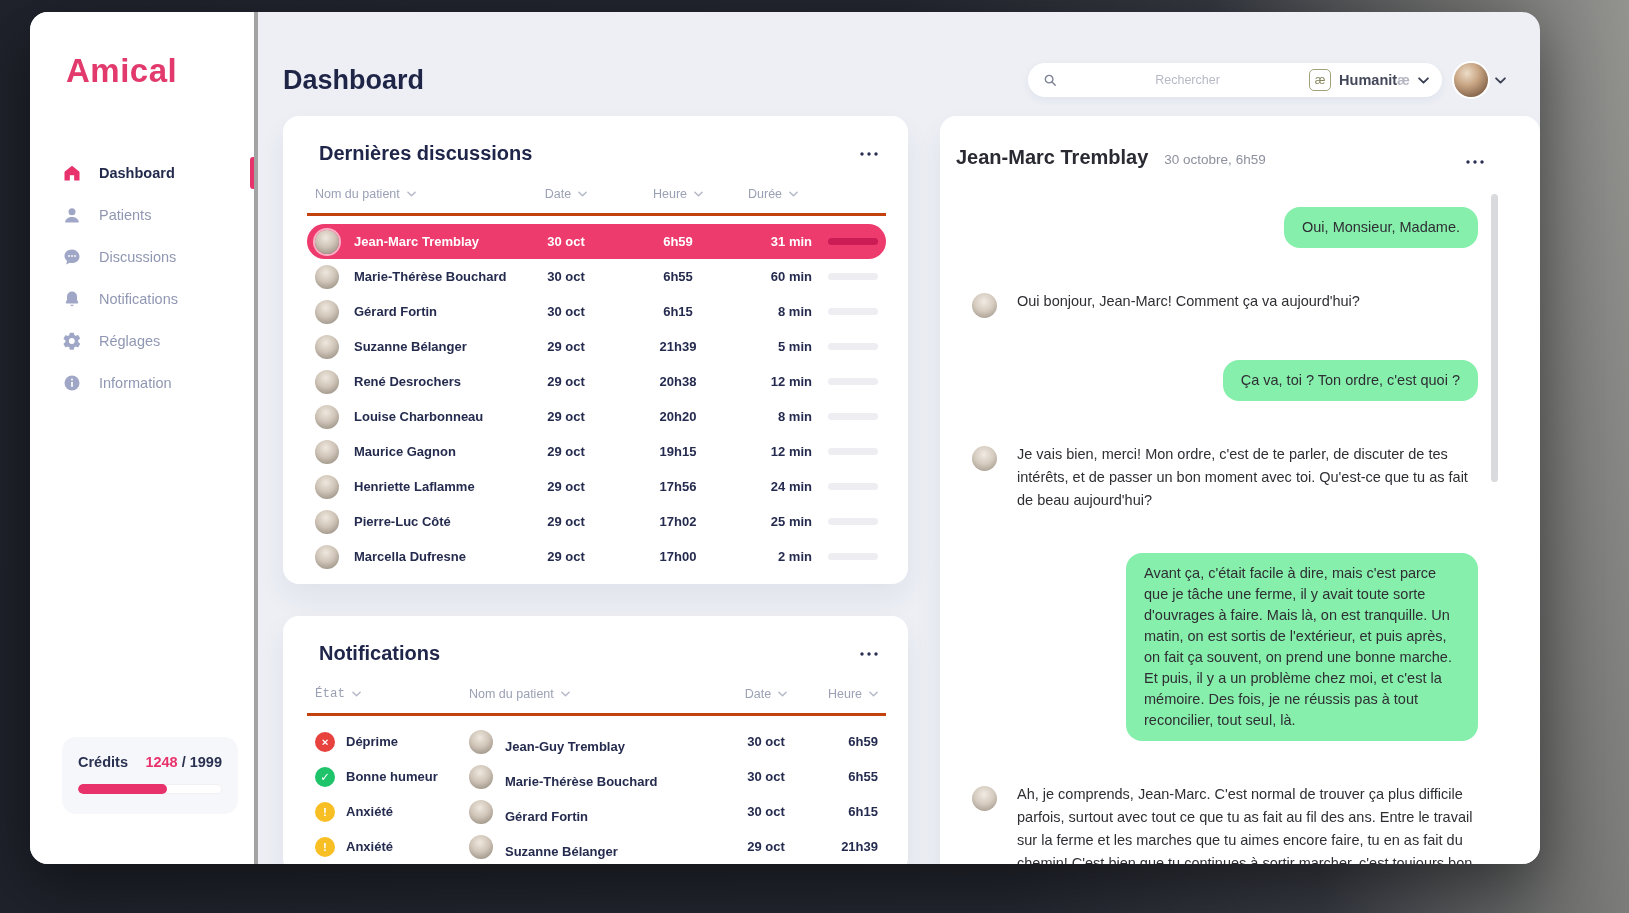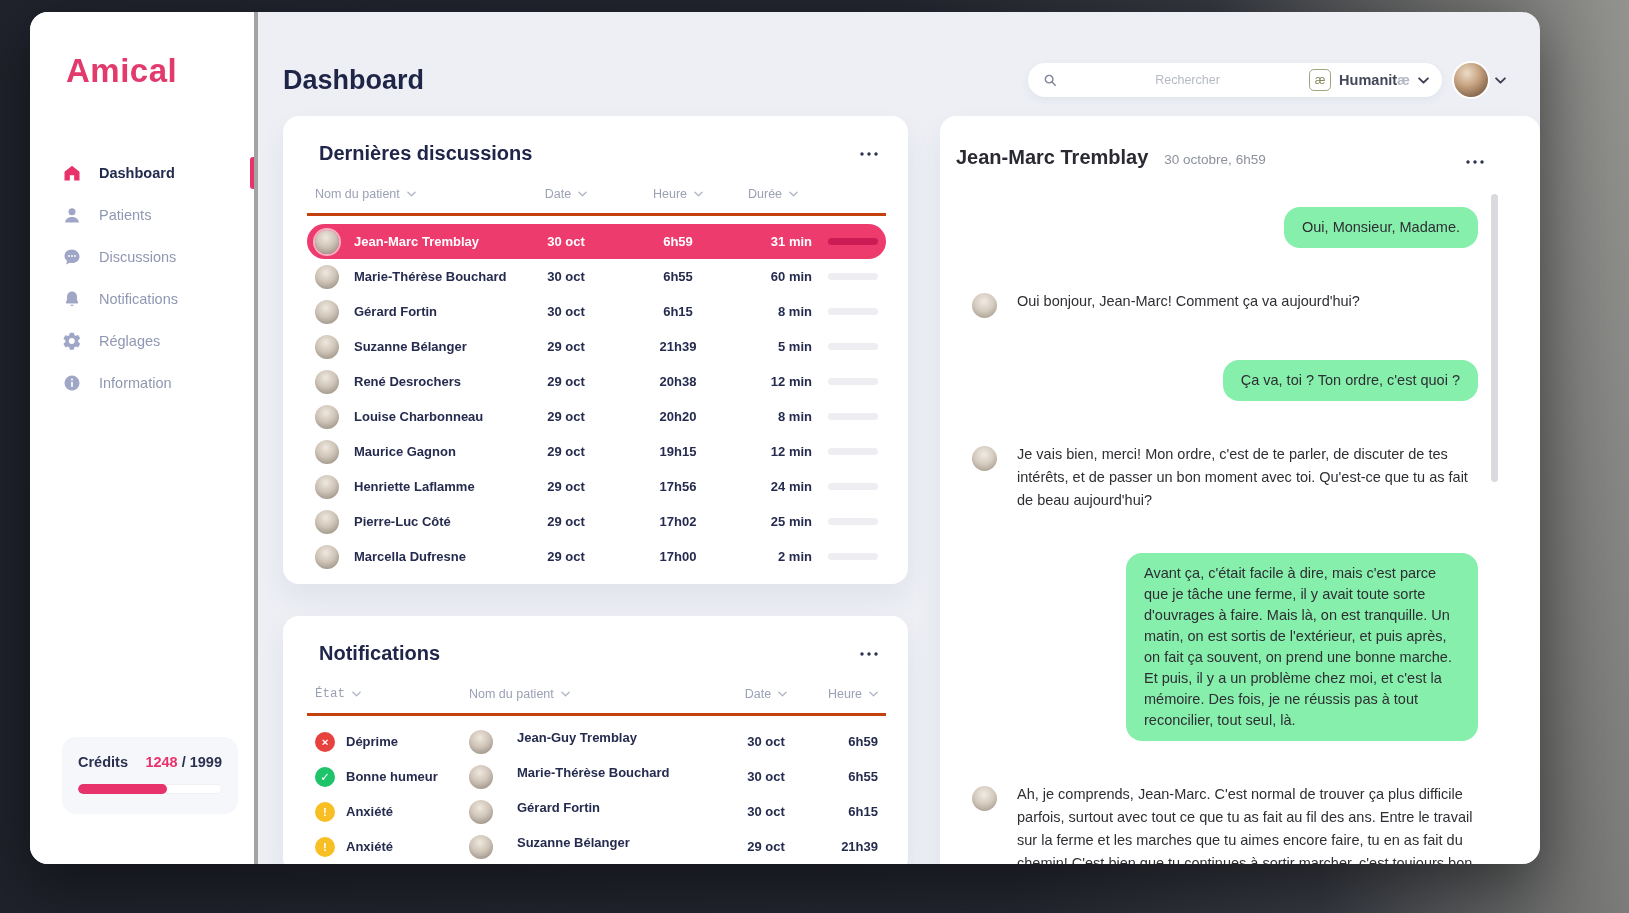--- a/index.html
+++ b/index.html
@@ -81,21 +81,21 @@
   .drow.selected .r-fill { background:#fff; }
   .drow.selected .avatar-sm { box-shadow:0 0 0 2px rgba(255,255,255,.6); }
   
   .n-etat { width:154px;font-family:Liberation Mono, monospace; } .n-name { flex:1; } .n-date { width:96px; justify-content:center; text-align:center; }
   .n-heure { width:64px; justify-content:flex-end; text-align:right; }
   .nrow { display:flex; align-items:center; height:35px; padding:0 8px; font-size:13px; color:#252b4e; cursor:pointer; }
   .n-etat-cell { width:154px; display:flex; align-items:center; gap:11px; font-weight:700; }
   .badge { width:20px; height:20px; border-radius:50%; color:#fff; font-size:11.5px; font-weight:800;
            display:flex; align-items:center; justify-content:center; flex-shrink:0; }
   .badge.red { background:#e8423f; } .badge.green { background:#1ec36a; } .badge.yellow { background:#f7bf23; }
-  .n-name-cell { flex:1; display:flex; align-items:flex-start; gap:24px; font-weight:700; }
+  .n-name-cell { flex:1; display:flex; align-items:flex-end; gap:12px; font-weight:700; }
   .n-date-cell { width:96px; text-align:center; font-weight:600; }
   .n-heure-cell { width:64px; text-align:right; font-weight:600; }
   
   .chat { flex:1; background:#fff; border-radius:16px 16px 0 0; position:relative; padding:30px 0 0 16px; height:800px;
           box-shadow:0 14px 30px rgba(35,42,80,.06); }
   .chat-head { display:flex; align-items:baseline; gap:16px; padding-right:52px; }
   .chat-name { font-size:20px; font-weight:800; color:#2a2a33; }
   .chat-date { font-size:13.5px; color:#8d919e; }
   .chat-head .dots-btn { margin-left:auto; }
   .messages { padding:38px 62px 0 16px; }

